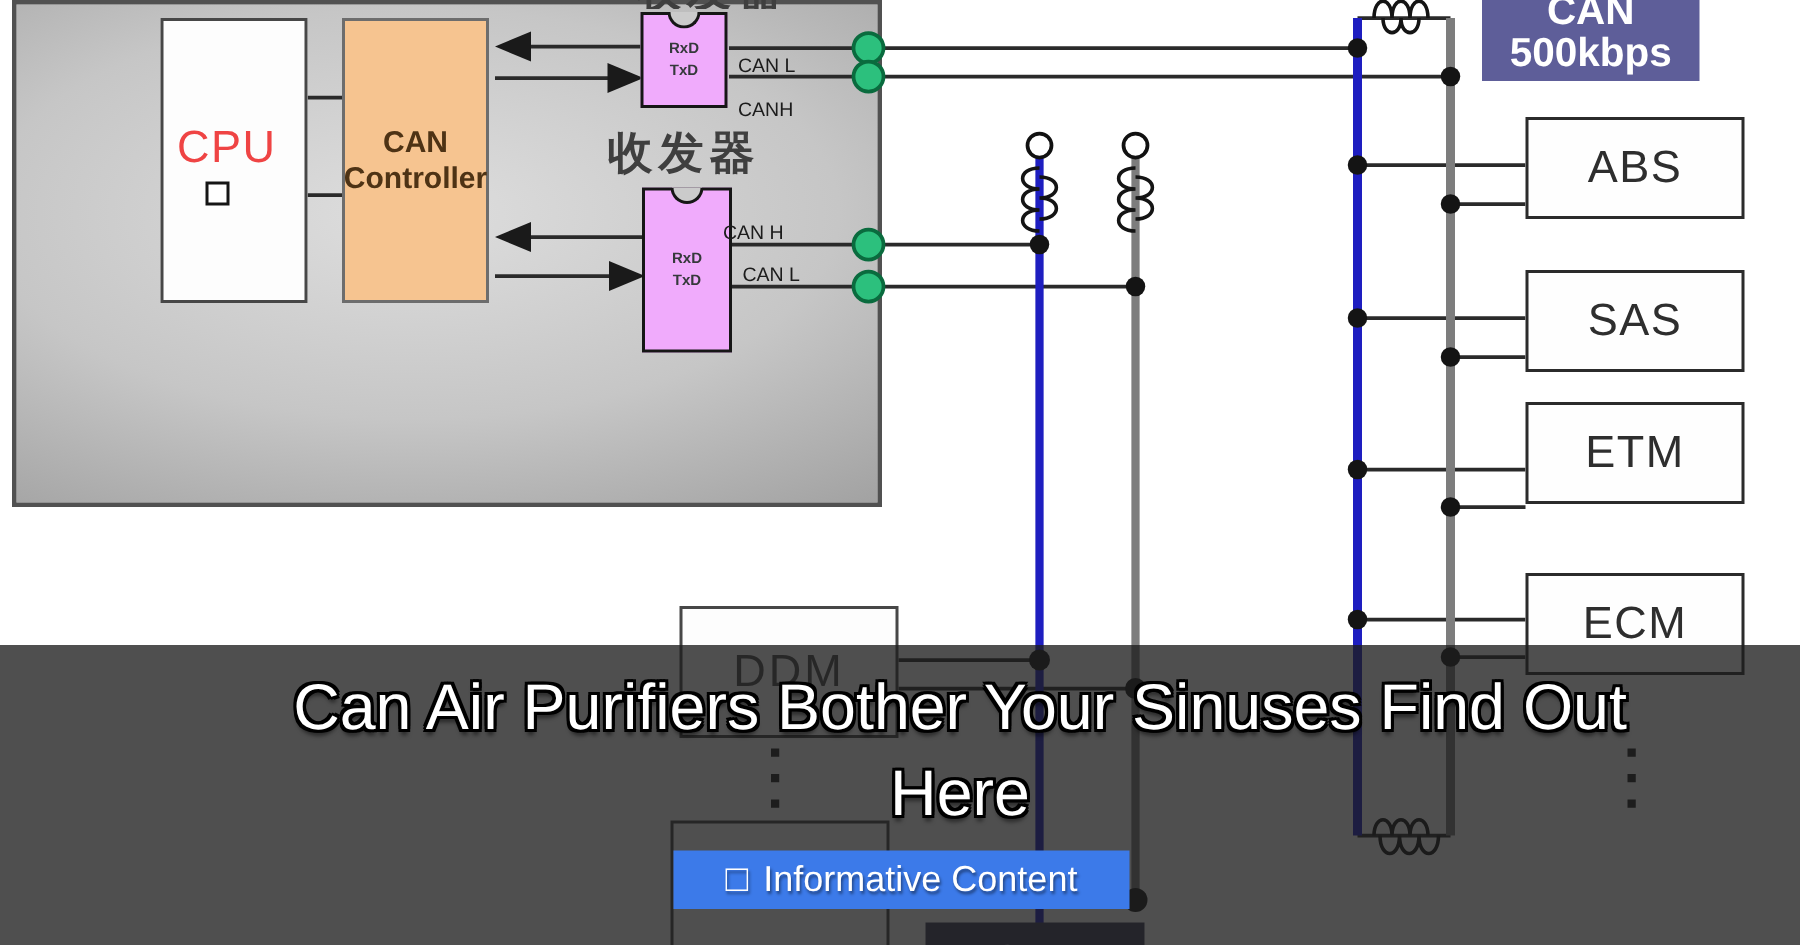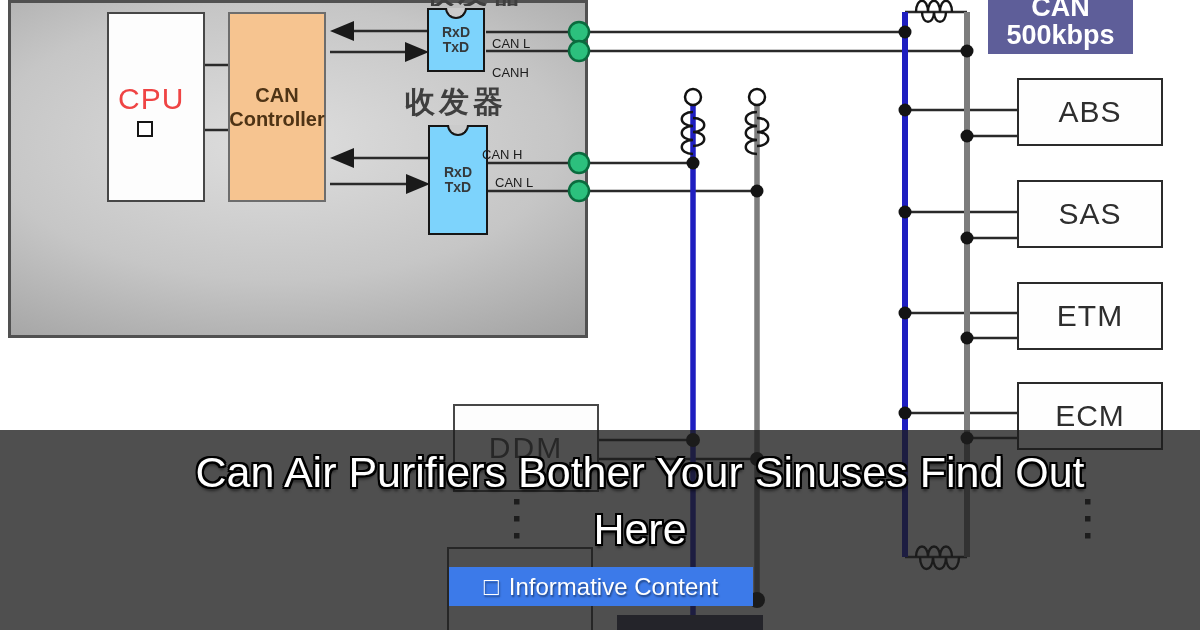--- a/index.html
+++ b/index.html
@@ -13,23 +13,23 @@
 
   
   .wbox{background:#fdfdfd;border:2px solid #474747;box-sizing:border-box;}
   .cpu-box{left:107px;top:12px;width:98px;height:190px;}
   .cpu-text{left:118px;top:82px;font-size:30px;color:#ef4444;letter-spacing:1px;}
   .cpu-square{left:137px;top:121px;width:12px;height:12px;border:2.5px solid #151515;background:#fff;}
   .controller-box{left:228px;top:12px;width:98px;height:190px;background:#f6c490;
                   border:2px solid #6d6d6d;box-sizing:border-box;color:#4e3315;
                   display:flex;flex-direction:column;justify-content:center;align-items:center;
                   font-size:20px;font-weight:700;line-height:24px;}
-  .tx{background:#7dd3fc;border:2px solid #161616;box-sizing:border-box;
+  .tx{background:#f0abfc;border:2px solid #161616;box-sizing:border-box;
       display:flex;flex-direction:column;justify-content:center;align-items:center;
-      font-size:14px;font-weight:700;color:#35393b;line-height:15px;}
+      font-size:10px;font-weight:700;color:#35393b;line-height:15px;}
   .tx1{left:427px;top:8px;width:58px;height:64px;}
   .tx2{left:428px;top:125px;width:60px;height:110px;}
   .notch{position:absolute;top:-2px;left:50%;transform:translateX(-50%);
          width:22px;height:11px;background:#cbcbcb;border:2px solid #161616;border-top:none;
          border-radius:0 0 22px 22px;box-sizing:border-box;}
   .cjk-label{left:405px;top:82px;width:115px;font-size:30px;font-weight:700;color:#3f3f3f;
              letter-spacing:4px;}
   .cjk-clip{left:424px;top:0;width:115px;height:6px;overflow:hidden;}
   .cjk-clip span{display:block;margin-top:-27px;font-size:30px;font-weight:700;color:#3f3f3f;
              letter-spacing:4px;}
@@ -41,21 +41,21 @@
   .ddm-box{left:453px;top:404px;width:146px;height:88px;display:flex;align-items:center;
            justify-content:center;font-size:30px;color:#4c4c4c;letter-spacing:2px;}
   .box2{left:447px;top:547px;width:146px;height:100px;}
   .navy-can{left:617px;top:615px;width:146px;height:40px;background:#3e3e58;color:#e8e8f0;
             font-size:26px;font-weight:700;text-align:center;padding-top:9px;box-sizing:border-box;}
 
   
   .node{left:1017px;width:146px;height:68px;background:#fefefe;border:2px solid #2b2b2b;
         box-sizing:border-box;display:flex;align-items:center;justify-content:center;
         font-size:30px;color:#2e2e2e;letter-spacing:1px;}
-  .node-abs{top:78px;} .node-sas{top:180px;} .node-etm{top:282px;justify-content:center;} .node-ecm{top:382px;}
+  .node-abs{top:78px;} .node-sas{top:180px;} .node-etm{top:268px;justify-content:center;} .node-ecm{top:382px;}
 
   
   .can-badge{left:988px;top:0;width:145px;height:54px;background:#5e5e99;color:#ffffff;
              text-align:center;font-weight:700;font-size:27px;line-height:28px;overflow:hidden;}
   .can-badge .l1{margin-top:-7px;}
 
   
   .overlay{left:0;top:430px;width:1200px;height:200px;background:rgba(30,30,30,0.78);}
   .title{left:0;width:1200px;text-align:center;color:#ffffff;font-size:43px;font-weight:400;
          text-shadow:-2px -2px 0 #000,0 -2px 0 #000,2px -2px 0 #000,-2px 0 0 #000,2px 0 0 #000,

